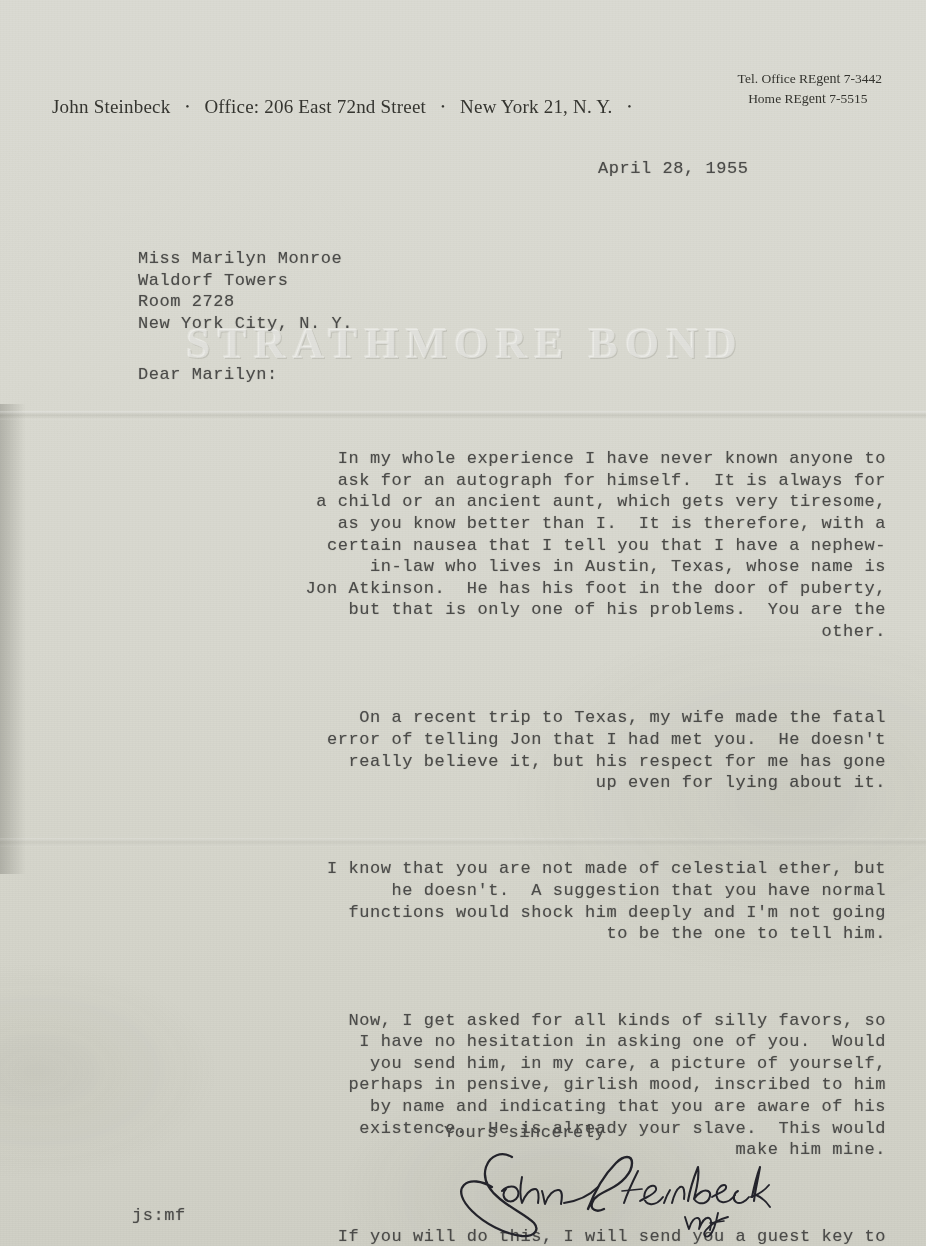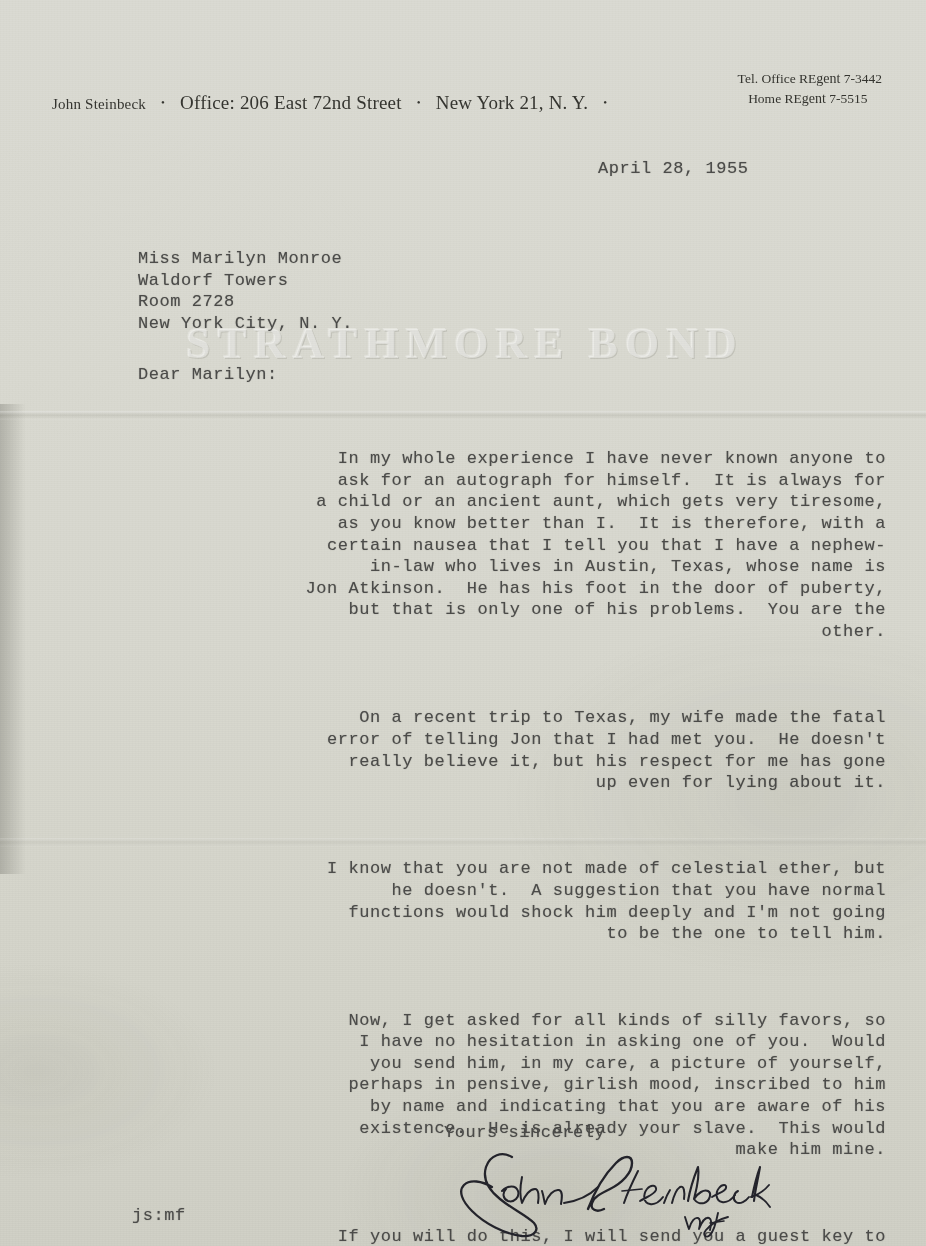--- a/index.html
+++ b/index.html
@@ -108,21 +108,21 @@
   }
 
   .lh-line {
     display: flex;
     align-items: baseline;
     white-space: nowrap;
     font-size: 19px;
     letter-spacing: 0.2px;
   }
 
-  .lh-name { font-size: 15px; margin-top: 28px; }
+  .lh-name { font-size: 19px; margin-top: 28px; }
   .lh-sep {
     font-size: 11px;
     padding: 0 15px;
     position: relative;
     top: -3px;
   }
   .lh-item { font-size: 19px; }
 
   .lh-tel {
     font-size: 13.5px;

